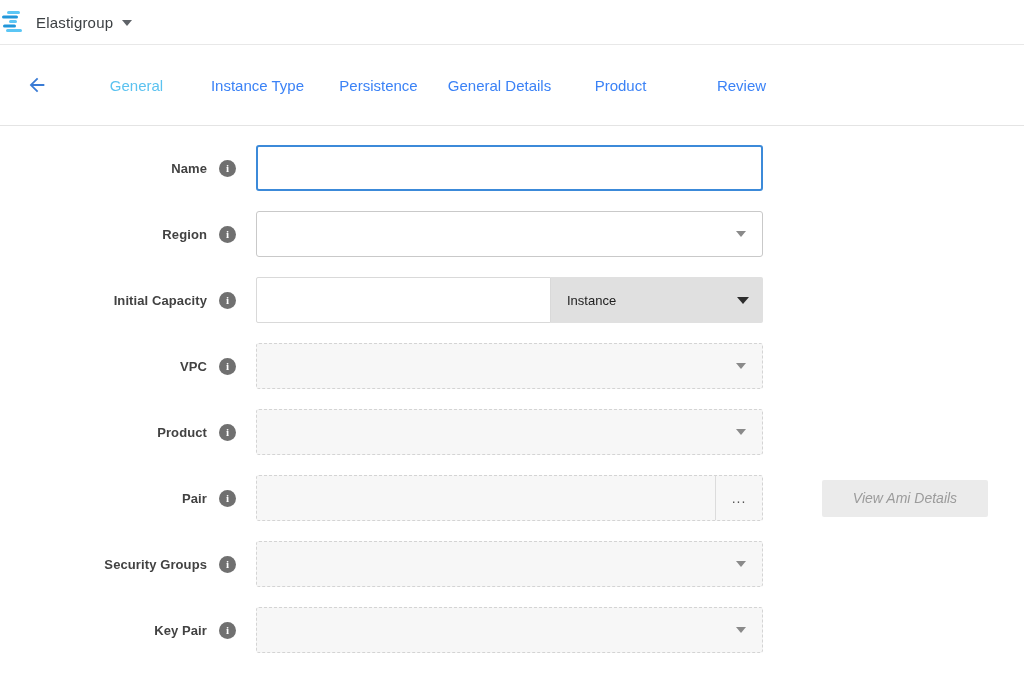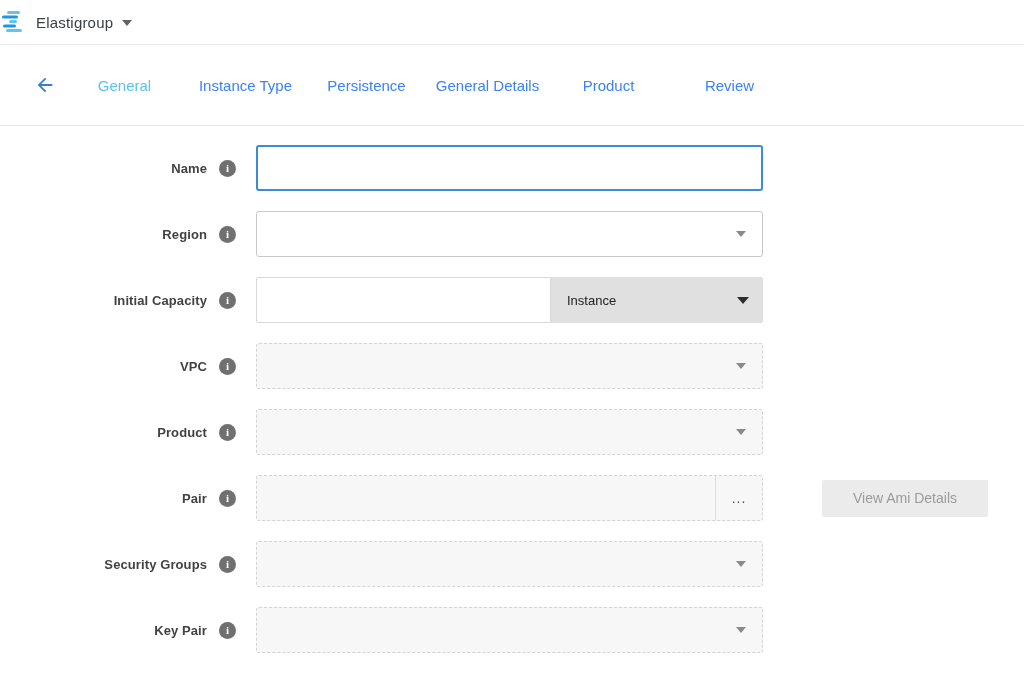--- a/index.html
+++ b/index.html
@@ -34,22 +34,23 @@
     border-left: 5px solid transparent;
     border-right: 5px solid transparent;
     border-top: 6px solid #5f6368;
   }
 
   
   .tab-bar {
     height: 81px;
     display: flex;
     align-items: center;
-    padding-left: 34px;
+    padding-left: 26px;
     border-bottom: 1px solid #e4e4e4;
+    gap: 20px;
   }
   .back-arrow {
     width: 30px; height: 24px;
     display: flex; align-items: center;
     cursor: pointer;
   }
   .back-arrow svg { width: 22px; height: 22px; fill: #3a7bd5; }
   .tabs { display: flex; }
   .tab {
     width: 121px;
@@ -192,20 +193,21 @@
     left: 822px;
     width: 166px;
     height: 37px;
     background: #ebebeb;
     border: none;
     border-radius: 2px;
     font-size: 14px;
     font-family: inherit;
     color: #9b9b9b;
     cursor: pointer;
+    font-style: italic;
   }
 </style>
 </head>
 <body>
 
 <div class="screen">
 
   <div class="app-header">
     <svg class="logo" viewBox="0 0 26 24">
       <rect x="7" y="1" width="13" height="3" rx="1.5" fill="#5bc6f5"></rect>

